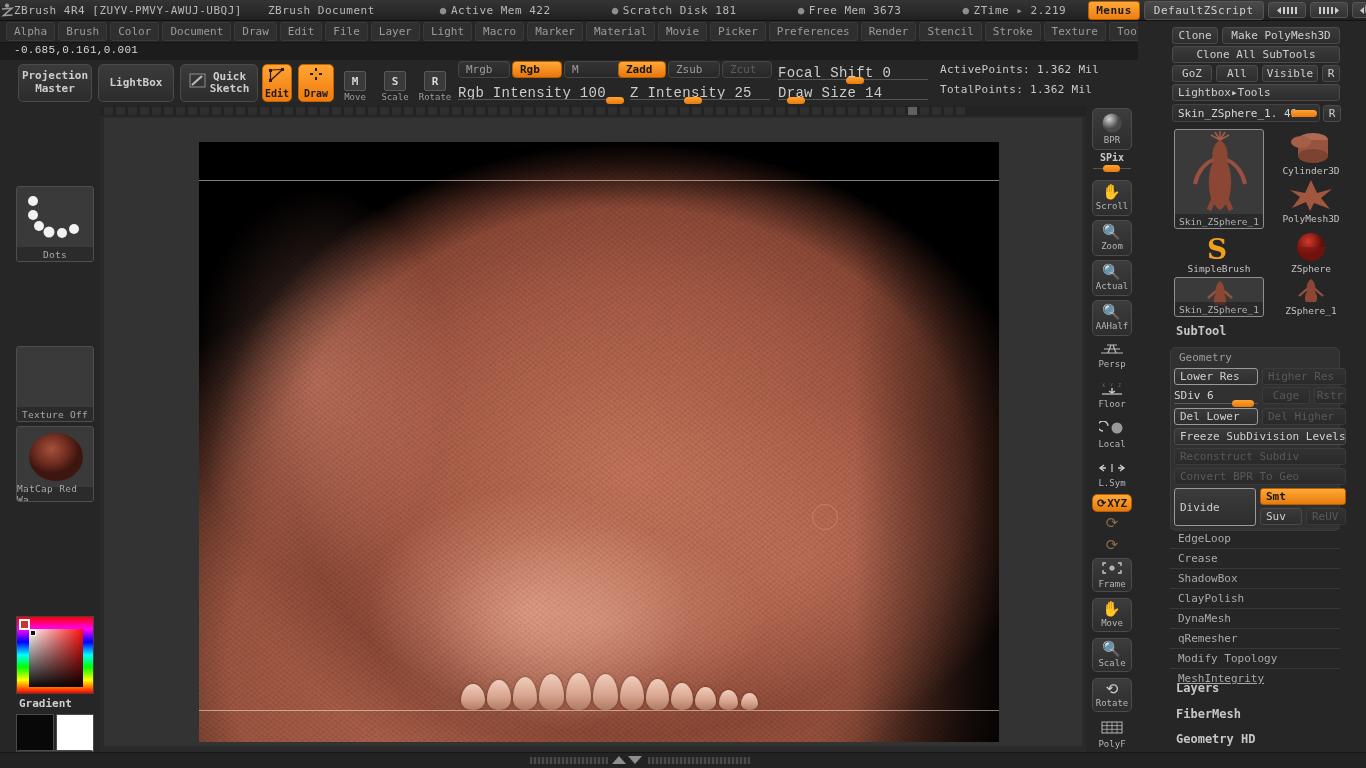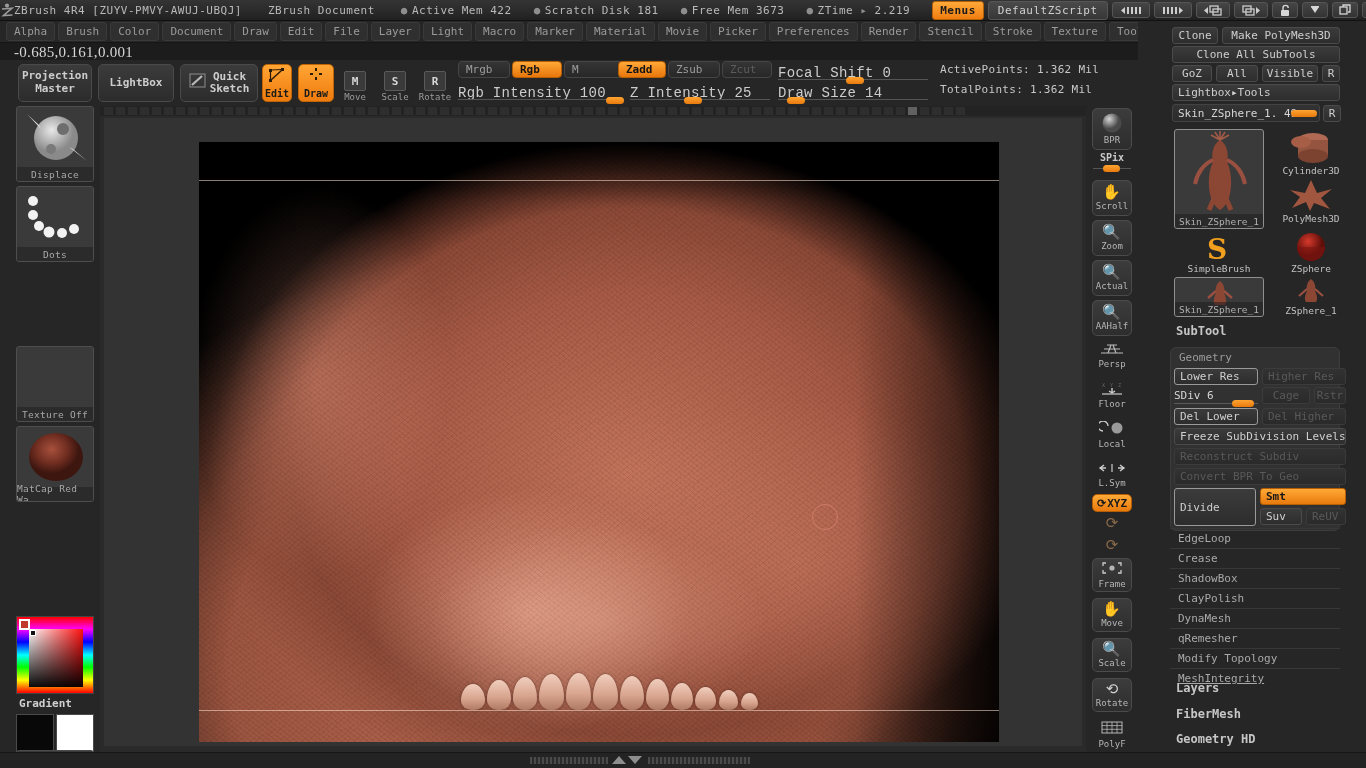--- a/index.html
+++ b/index.html
@@ -16,21 +16,21 @@
   .titlebar {
     position: absolute; left:0; top:0; width:1366px; height:21px;
     background: linear-gradient(to bottom,#343434 0%,#2a2a2a 55%,#202020 100%);
     border-bottom: 1px solid #111;
     display:flex; align-items:center;
     font-size:11px; color:#b9b9b9; letter-spacing:.5px;
     font-family:"DejaVu Sans Mono", monospace;
   }
   .zlogo { width:24px; height:21px; display:flex; align-items:center; justify-content:center; }
   .tb-text { margin-right:26px; white-space:nowrap; }
-  .tb-stat { margin-right:22px; white-space:nowrap; }
+  .tb-stat { margin-right:22px; white-space:nowrap;margin-left:39px; }
   .tb-stat .dot { color:#8e8e8e; margin-right:4px; }
   .tb-right { margin-left:auto; display:flex; align-items:center; gap:4px; padding-right:4px; }
   .btn-menus {
     background: linear-gradient(to bottom,#ffa93a,#ef7d10);
     color:#1a1a1a; font-weight:bold; font-size:11px;
     padding:2px 7px; border-radius:3px; border:1px solid #b35f04;
     font-family:"DejaVu Sans Mono", monospace;
   }
   .btn-zscript {
     background: linear-gradient(to bottom,#4a4a4a,#373737);
@@ -53,21 +53,21 @@
   }
   .menu-item {
     font-size:11px; color:#9a9a9a; padding:2px 7px; border-radius:3px;
     background:#2f2f2f; border:1px solid #3a3a3a;
     font-family:"DejaVu Sans Mono", monospace; white-space:nowrap;
   }
 
   
   .coord {
     position:absolute; left:14px; top:44px;
-    font-size:15px; color:#d6d6d6; font-family:Liberation Serif, serif;
+    font-size:11px; color:#d6d6d6; font-family:Liberation Mono, monospace;
     letter-spacing:.3px;
   }
 
   
   .toolbar {
     position:absolute; left:0; top:60px; width:1366px; height:46px;
     background:#262626;
   }
   .tb-btn {
     position:absolute; background:linear-gradient(to bottom,#3b3b3b,#2c2c2c);
@@ -551,36 +551,20 @@
       <span class="track"></span>
       <span class="knob" style="left:9px"></span>
     </div>
 
     <div class="pts" style="left:940px; top:3px;">ActivePoints: 1.362 Mil</div>
     <div class="pts" style="left:940px; top:23px;">TotalPoints: 1.362 Mil</div>
   </div>
 
   <div class="leftshelf">
 
-    <div class="slot" style="top:0px;">
-      <svg width="78" height="62" viewBox="0 0 78 62">
-        <defs>
-            <radialGradient id="g1" cx="40%" cy="32%">
-              <stop offset="0%" stop-color="#e8e8e8"></stop>
-              <stop offset="100%" stop-color="#8a8a8a"></stop>
-            </radialGradient>
-          </defs>
-        <circle cx="39" cy="31" r="22" fill="url(#g1)"></circle>
-        <path d="M22 18 L10 7 L24 22 Z" fill="#d9d9d9"></path>
-        <path d="M56 42 L70 54 L52 40 Z" fill="#d0d0d0"></path>
-        <circle cx="46" cy="22" r="6" fill="#6e6e6e"></circle>
-        <circle cx="34" cy="42" r="5" fill="#7a7a7a"></circle>
-      </svg>
-      <div class="cap">Displace</div>
-    </div>
 
     <div class="slot" style="top:80px;">
       <svg width="78" height="62" viewBox="0 0 78 62">
         <circle cx="16" cy="14" r="5" fill="#f2f2f2"></circle>
         <circle cx="16" cy="28" r="5" fill="#f2f2f2"></circle>
         <circle cx="22" cy="39" r="5" fill="#f2f2f2"></circle>
         <circle cx="32" cy="45" r="5.5" fill="#f2f2f2"></circle>
         <circle cx="45" cy="46" r="5" fill="#f2f2f2"></circle>
         <circle cx="57" cy="42" r="5" fill="#f2f2f2"></circle>
       </svg>

